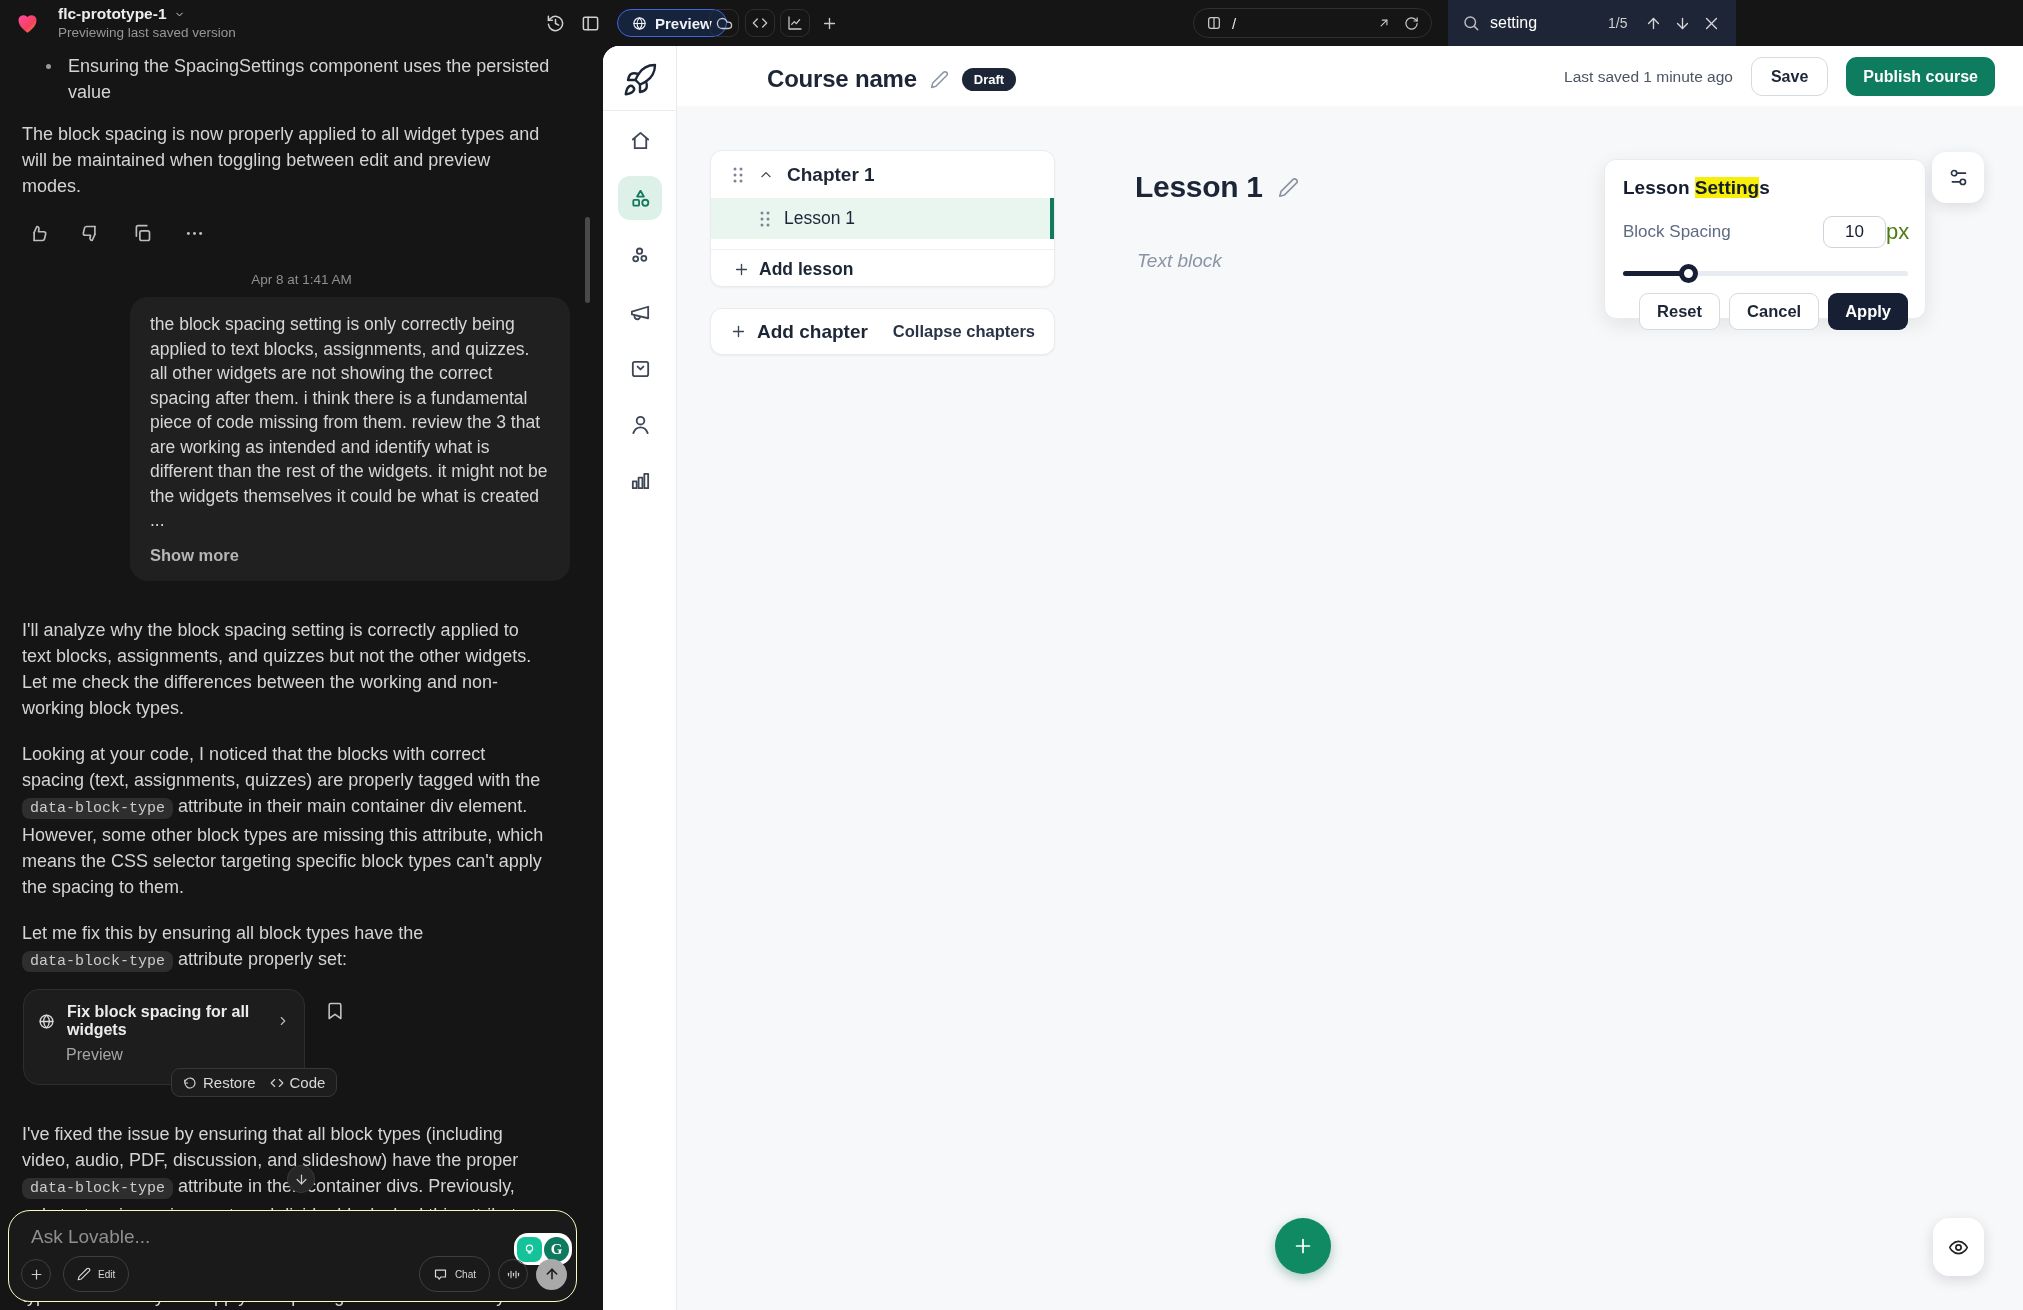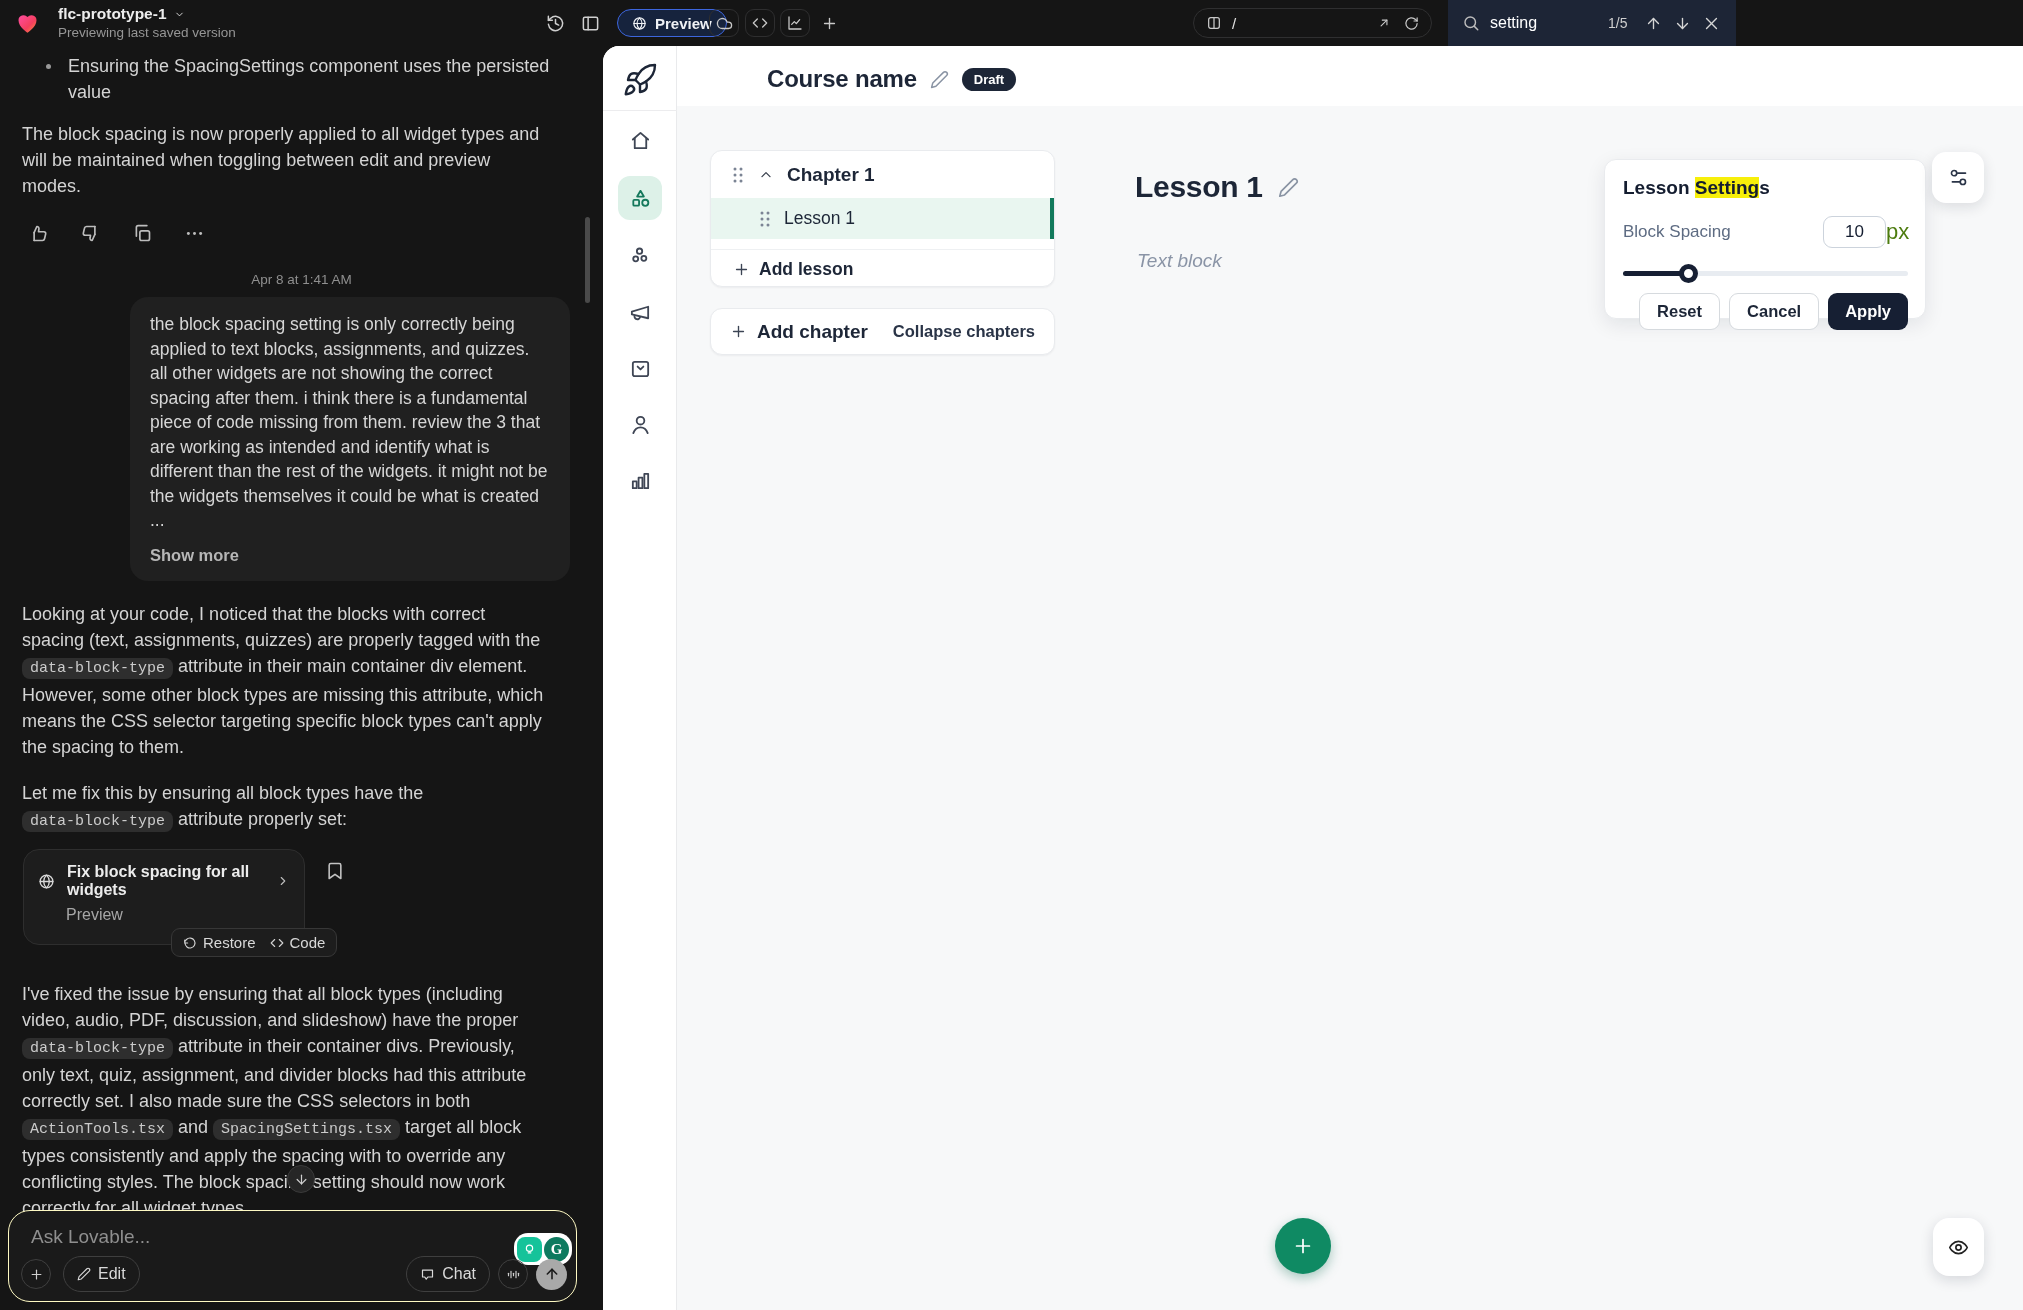--- a/index.html
+++ b/index.html
@@ -44,21 +44,21 @@
   .ec-pill { position:absolute; left:147px; bottom:-13px; height:29px; display:flex; align-items:center; gap:14px; background:#1d1d1d; border:1px solid #373737; border-radius:9px; padding:0 11px; font-size:15px; font-weight:bold; color:#d2d2d2; }
   .ec-pill span.lbl { font-weight:normal; color:#d8d8d8;text-align:right; }
   .bookmark { margin:12px 0 0 20px; width:20px; height:20px; color:#c2c2c2; cursor:pointer; }
   .scroll-fab { position:absolute; left:287px; top:1119px; width:28px; height:28px; border-radius:50%; background:#262626; border:1px solid #3a3a3a; display:flex; align-items:center; justify-content:center; color:#cfcfcf; cursor:pointer; }
   .scrollbar { position:absolute; right:13px; top:171px; width:5px; height:86px; border-radius:3px; background:#4a4a4a; }
 
   .ask-box { position:absolute; left:8px; bottom:8px; width:569px; height:92px; background:#1a1a1a; border:1px solid #fef9c3; border-radius:22px; z-index:5; }
   .ask-ph { position:absolute; left:22px; top:15px; font-size:19px; color:#8f8f8f; }
   .ask-row { position:absolute; left:12px; right:9px; bottom:9px; display:flex; align-items:center; }
   .circ { width:30px; height:30px; border-radius:50%; border:1px solid #3f3f3f; display:flex; align-items:center; justify-content:center; color:#cfcfcf; cursor:pointer; }
-  .mode-pill { height:36px; display:flex; align-items:center; gap:7px; border:1px solid #3f3f3f; border-radius:999px; padding:16px 13px; font-size:16px; color:#dadada; margin-left:12px; cursor:pointer; }
+  .mode-pill { height:36px; display:flex; align-items:center; gap:7px; border:1px solid #3f3f3f; border-radius:999px; padding:16px 13px; font-size:10px; color:#dadada; margin-left:12px; cursor:pointer; }
   .send { width:31px; height:31px; border-radius:50%; background:#a9a9a9; color:#1c1c1c; display:flex; align-items:center; justify-content:center; margin-left:8px; cursor:pointer; }
   .grammarly { position:absolute; right:4px; top:22px; height:32px; background:#ffffff; border-radius:14px; display:flex; align-items:center; gap:2px; padding:3px; }
   .g-tile { width:25px; height:25px; border-radius:8px; background:#15c39a; display:flex; align-items:center; justify-content:center; }
   .g-circ { width:25px; height:25px; border-radius:50%; background:#0e7a5f; color:#fff; font-size:15px; font-weight:bold; display:flex; align-items:center; justify-content:center; font-family:"Liberation Serif", serif; }
 
   
   .preview { position:absolute; left:603px; top:46px; right:0; bottom:0; background:#ffffff; border-top-left-radius:16px; overflow:hidden; z-index:20; }
   .rail { position:absolute; left:0; top:0; bottom:0; width:74px; background:#fff; border-right:1px solid #e9eaec; }
   .rail-logo { position:absolute; left:19px; top:16px; width:36px; height:36px; color:#1d2637; }
   .rail-div { position:absolute; left:0; top:64px; width:74px; border-top:1px solid #ececee; }
@@ -247,20 +247,21 @@
       </svg>
   </div>
 
   <div class="timestamp">Apr 8 at 1:41 AM</div>
 
   <div class="bubble">
     <span>the block spacing setting is only correctly being applied to text blocks, assignments, and quizzes. all other widgets are not showing the correct spacing after them. i think there is a fundamental piece of code missing from them. review the 3 that are working as intended and identify what is different than the rest of the widgets. it might not be the widgets themselves it could be what is created ...</span>
     <div class="show-more">Show more</div>
   </div>
 
+  <p class="cpar" style="margin-top:36px">I'll analyze why the block spacing setting is correctly applied to text blocks, assignments, and quizzes but not the other widgets. Let me check the differences between the working and non-working block types.</p>
   <p class="cpar" style="margin-top:20px">Looking at your code, I noticed that the blocks with correct spacing (text, assignments, quizzes) are properly tagged with the <span class="chip">data-block-type</span> attribute in their main container div element. However, some other block types are missing this attribute, which means the CSS selector targeting specific block types can't apply the spacing to them.</p>
   <p class="cpar" style="margin-top:20px">Let me fix this by ensuring all block types have the <span class="chip">data-block-type</span> attribute properly set:</p>
 
   <div class="card-row">
     <div class="edit-card">
       <div class="ec-title">
         <svg class="ic" width="17" height="17" viewBox="0 0 24 24" style="color:#d8d8d8">
             <circle cx="12" cy="12" r="9"></circle>
             <path d="M3 12h18"></path>
             <path d="M12 3c2.5 2.3 4 5.6 4 9s-1.5 6.7-4 9c-2.5-2.3-4-5.6-4-9s1.5-6.7 4-9z"></path>
@@ -410,20 +411,25 @@
   </div>
 
   <div class="app-header">
     <div class="course-title">
       <h1>Course name</h1>
       <svg class="ic pencil" viewBox="0 0 24 24">
           <path d="M17 3a2.8 2.8 0 1 1 4 4L7.5 20.5 2 22l1.5-5.5Z"></path>
         </svg>
       <span class="badge">Draft</span>
     </div>
+    <div class="hdr-right">
+      <span class="last-saved">Last saved 1 minute ago</span>
+      <button class="btn btn-outline">Save</button>
+      <button class="btn btn-green">Publish course</button>
+    </div>
   </div>
 
   <div class="content">
     <div class="panel-card chapter-card">
       <div class="chap-row">
         <svg class="drag" viewBox="0 0 14 18" fill="currentColor">
             <circle cx="4" cy="3" r="1.5"></circle>
             <circle cx="10" cy="3" r="1.5"></circle>
             <circle cx="4" cy="9" r="1.5"></circle>
             <circle cx="10" cy="9" r="1.5"></circle>

